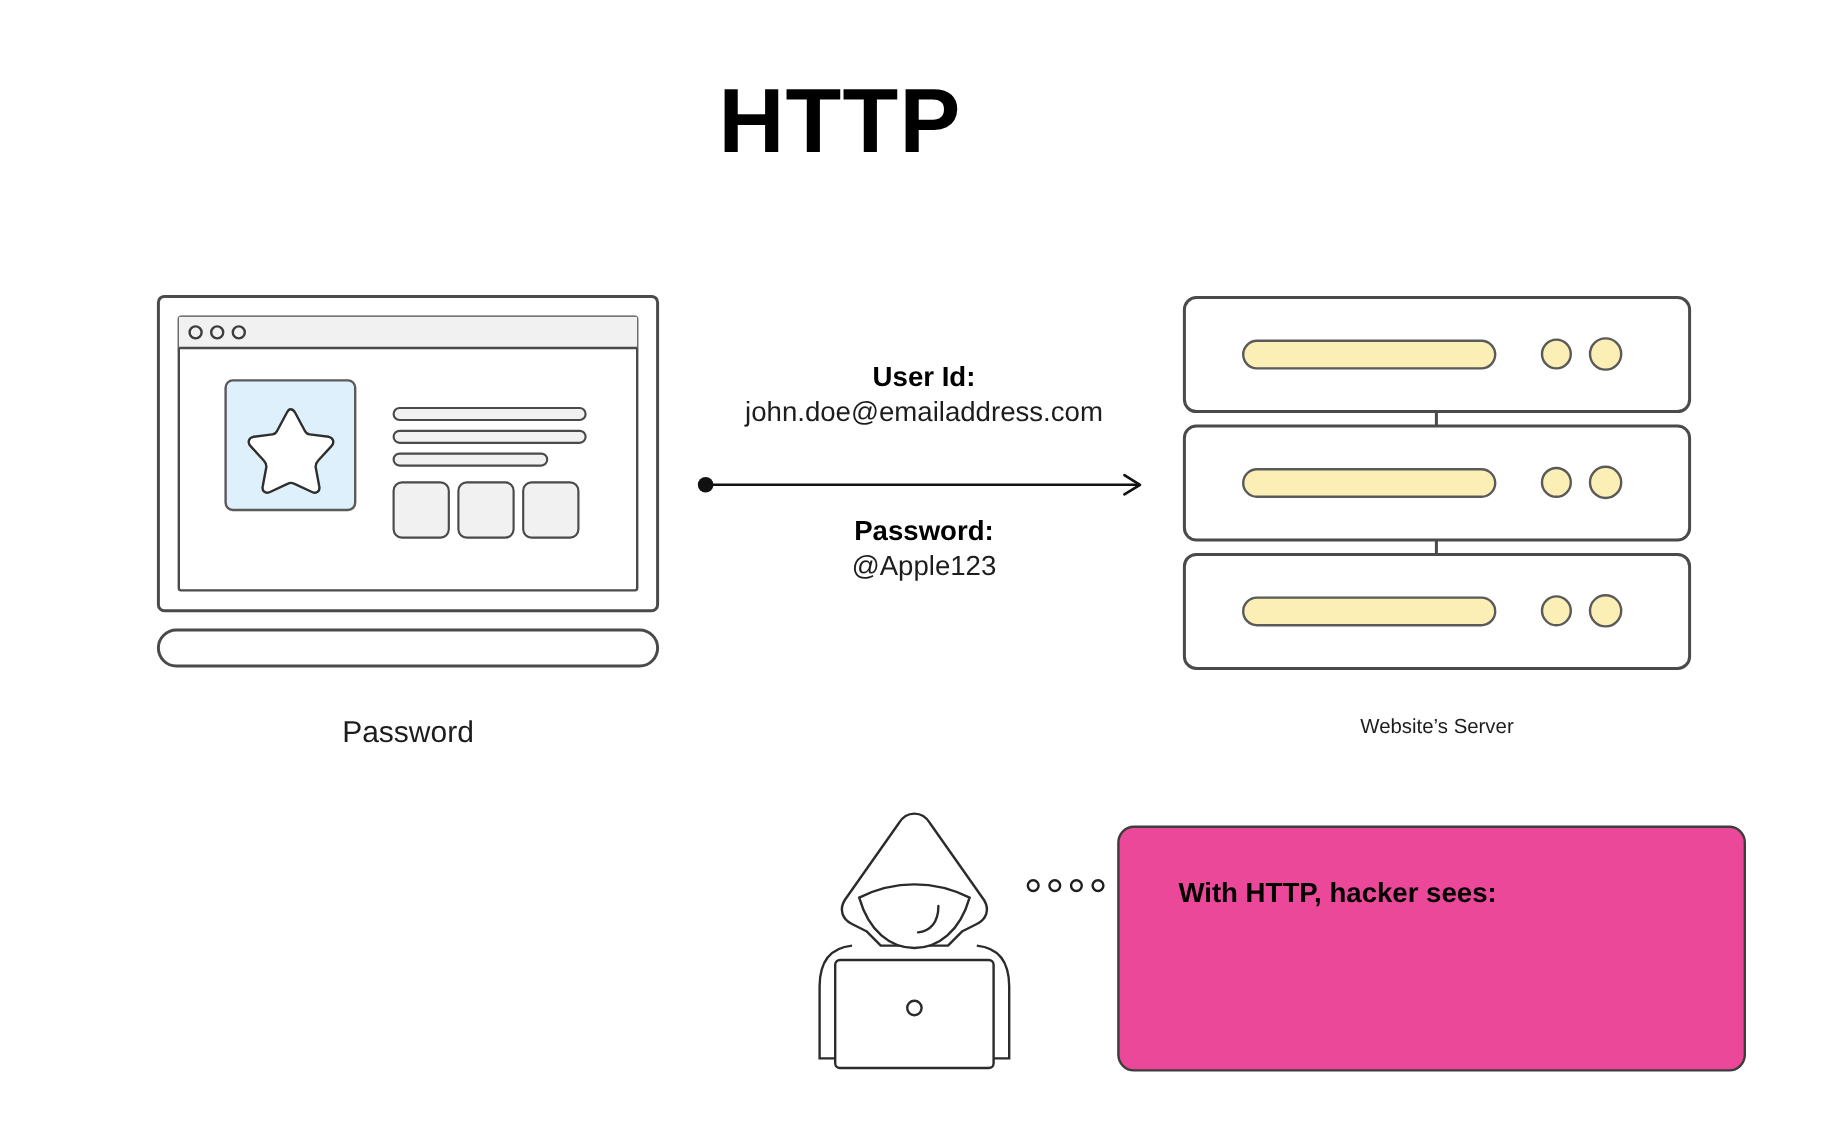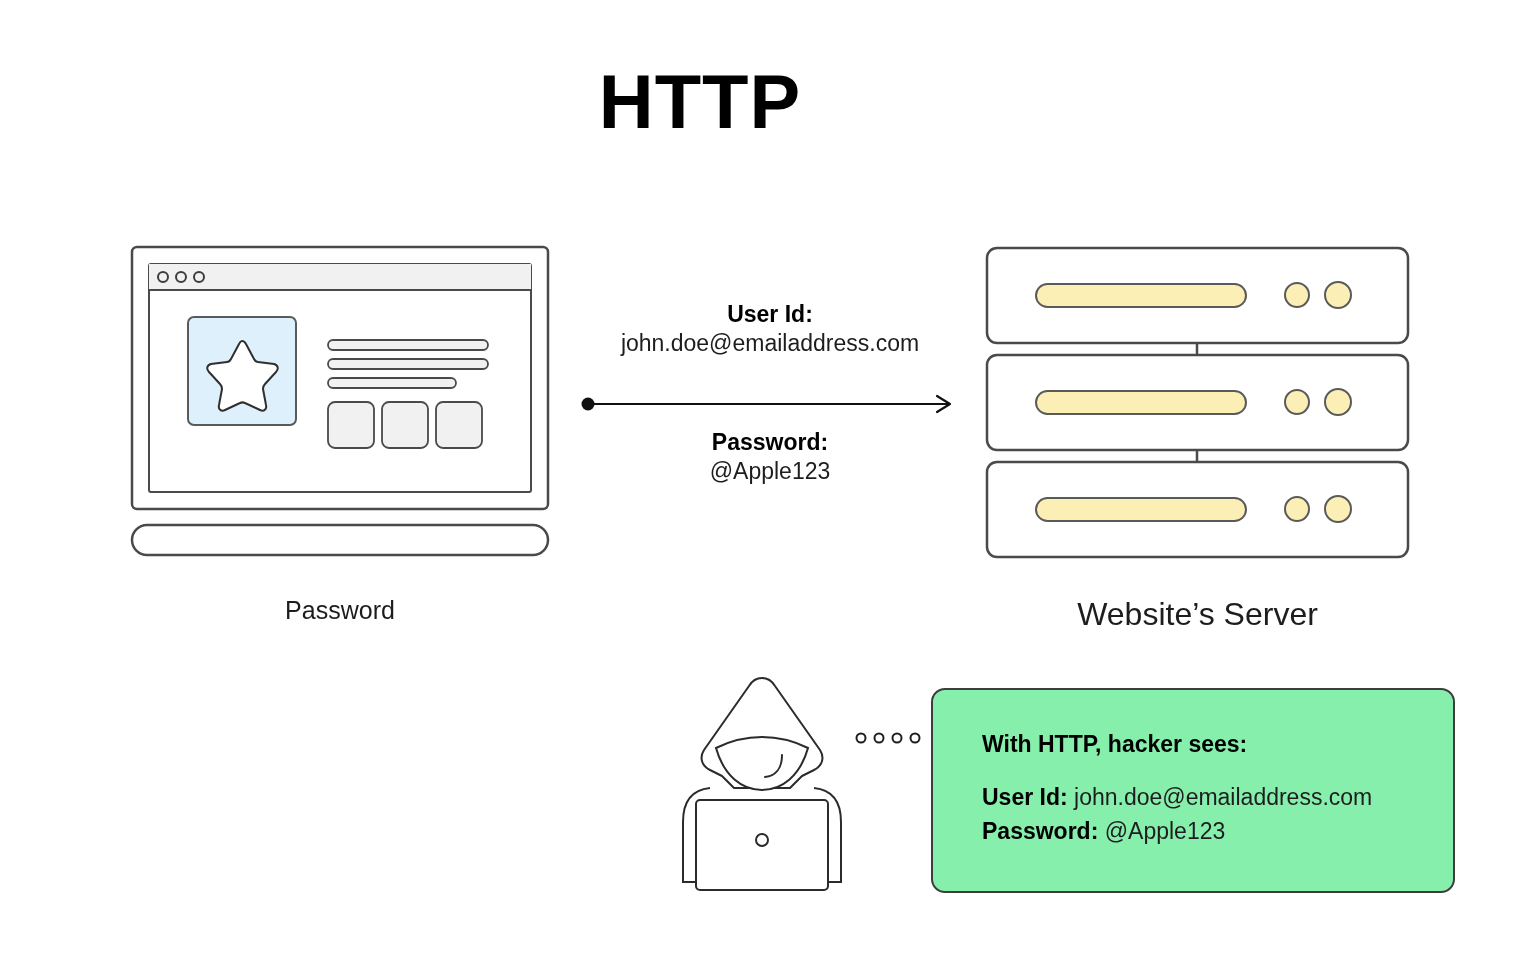--- a/index.html
+++ b/index.html
@@ -56,21 +56,21 @@
     top: 245px;
     width: 425px;
     height: 315px;
   }
   #server-label {
     position: absolute;
     left: 985px;
     top: 596px;
     width: 425px;
     text-align: center;
-    font-size: 32px;
+    font-size: 17px;
     color: #1d1d1f;
   }
 
   
   #transmission {
     position: absolute;
     left: 580px;
     top: 300px;
     width: 380px;
     height: 210px;
@@ -119,21 +119,21 @@
   }
 
   
   #hacker-callout {
     position: absolute;
     left: 931px;
     top: 688px;
     width: 524px;
     height: 205px;
     box-sizing: border-box;
-    background: #86efac;
+    background: #ec4899;
     border: 2px solid #3d3d3d;
     border-radius: 14px;
   }
   #callout-heading {
     position: absolute;
     left: 49px;
     top: 41px;
     font-size: 23px;
     font-weight: bold;
     color: #000;
@@ -296,22 +296,14 @@
     <circle cx="6" cy="7" r="4.5" fill="#ffffff" stroke="#1f1f1f" stroke-width="2"></circle>
     <circle cx="24" cy="7" r="4.5" fill="#ffffff" stroke="#1f1f1f" stroke-width="2"></circle>
     <circle cx="42" cy="7" r="4.5" fill="#ffffff" stroke="#1f1f1f" stroke-width="2"></circle>
     <circle cx="60" cy="7" r="4.5" fill="#ffffff" stroke="#1f1f1f" stroke-width="2"></circle>
   </svg>
 </div>
 
 <div id="hacker-callout">
   <div id="callout-heading">With HTTP, hacker sees:</div>
 
-  <div id="callout-row-userid" class="callout-row">
-    <b>User Id:</b>
-    <span>john.doe@emailaddress.com</span>
-  </div>
-
-  <div id="callout-row-password" class="callout-row">
-    <b>Password:</b>
-    <span>@Apple123</span>
-  </div>
+
 </div>
 
 </body></html>

